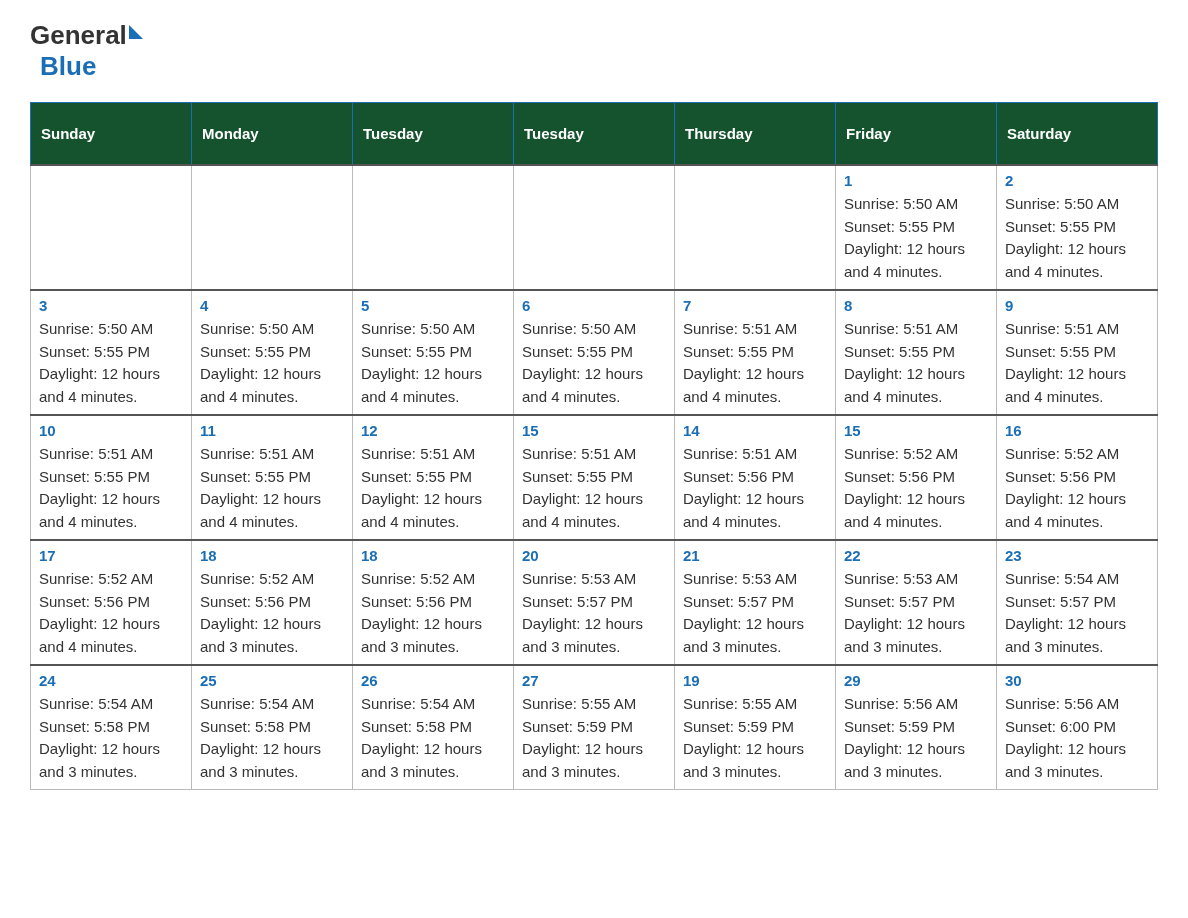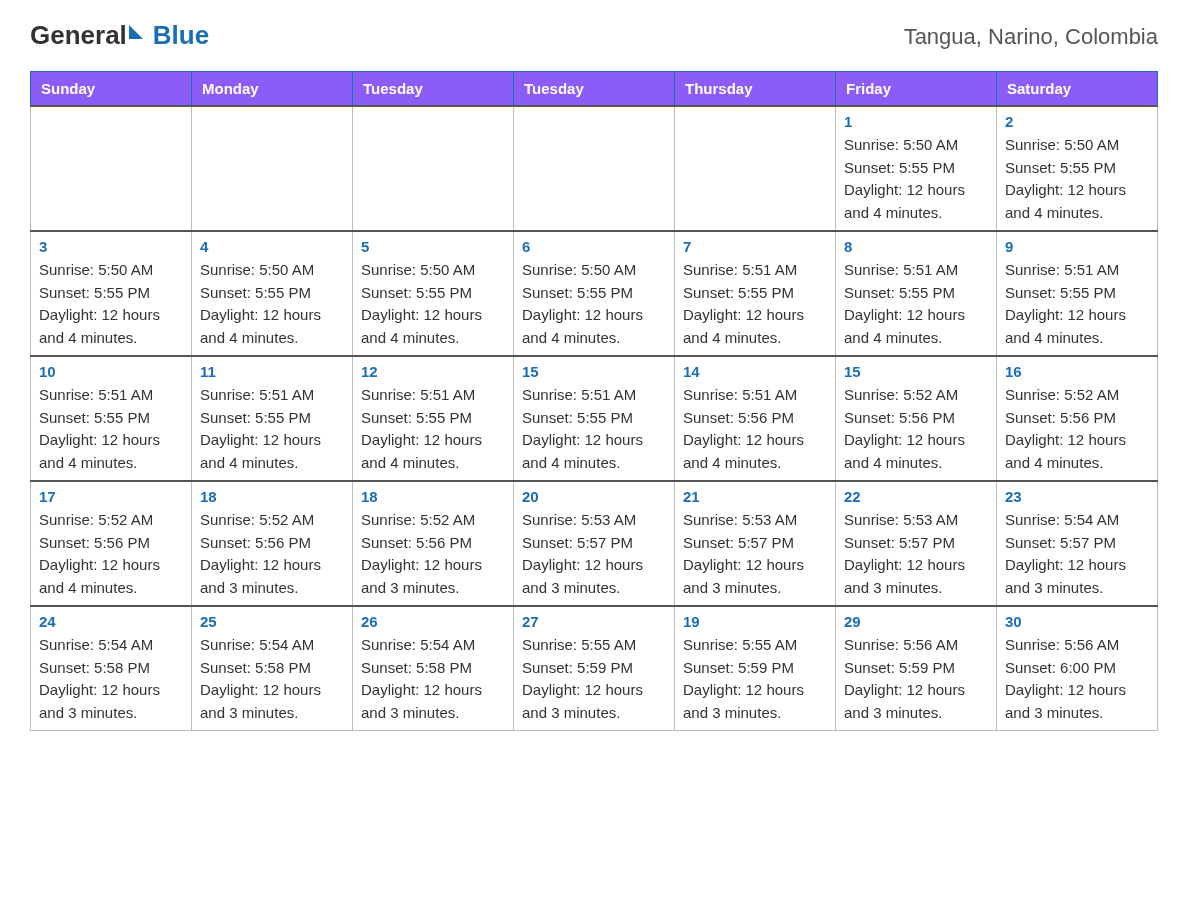--- a/index.html
+++ b/index.html
@@ -33,20 +33,21 @@
       border-top: 14px solid transparent;
       border-bottom: 0px solid transparent;
       display: inline-block;
       margin-left: 2px;
       vertical-align: middle;
       position: relative;
       top: -4px;
     }
     .logo-wrapper {
       display: flex;
+      flex-direction: column;
     }
     .logo-line1 {
       display: flex;
       align-items: center;
     }
     .logo-line2 {
       font-size: 26px;
       font-weight: bold;
       color: #1a6eb5;
       margin-left: 10px;
@@ -64,23 +65,23 @@
       font-size: 22px;
       color: #555;
       margin-top: 4px;
     }
     .calendar {
       width: 100%;
       border-collapse: collapse;
       border: 1px solid #999;
     }
     .calendar th {
-      background-color: #8b5cf6;
+      background-color: #14532d;
       color: #fff;
-      padding: 8px 10px;
+      padding: 22px 10px;
       font-size: 15px;
       font-weight: bold;
       text-align: left;
       border: 1px solid #1a6eb5;
     }
     .calendar td {
       vertical-align: top;
       padding: 6px 8px;
       font-size: 12px;
       color: #333;
@@ -114,21 +115,20 @@
   <div class="logo">
     <div class="logo-wrapper">
       <div class="logo-line1">
         <span class="logo-text-general">General</span>
         <span class="logo-triangle"></span>
       </div>
       <div class="logo-line2">Blue</div>
     </div>
   </div>
   <div class="title-section">
-    <div class="location-title">Tangua, Narino, Colombia</div>
   </div>
 </div>
 
 <table class="calendar">
   <thead>
     <tr>
       <th>Sunday</th>
       <th>Monday</th>
       <th>Tuesday</th>
       <th>Tuesday</th>

